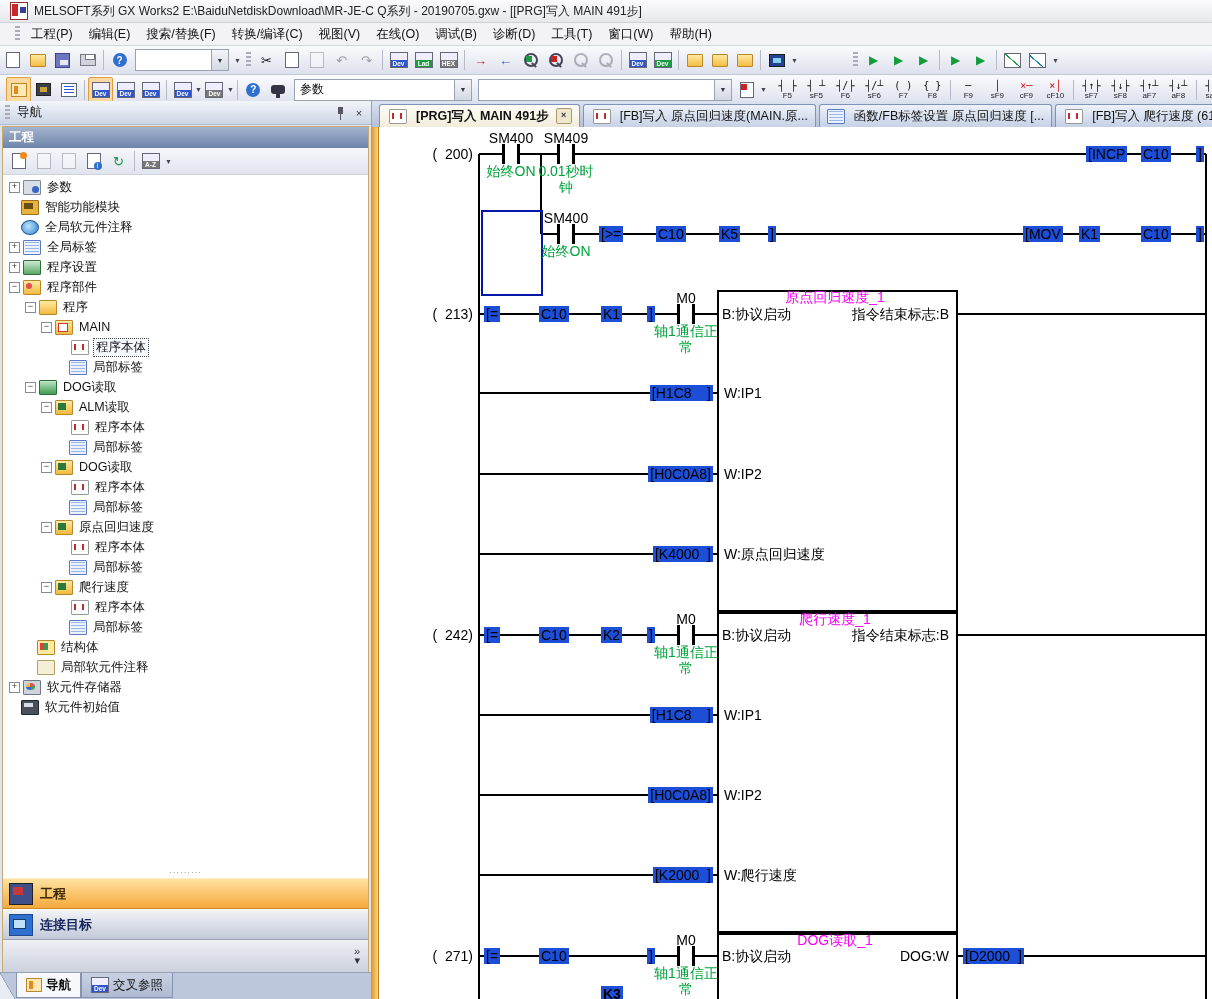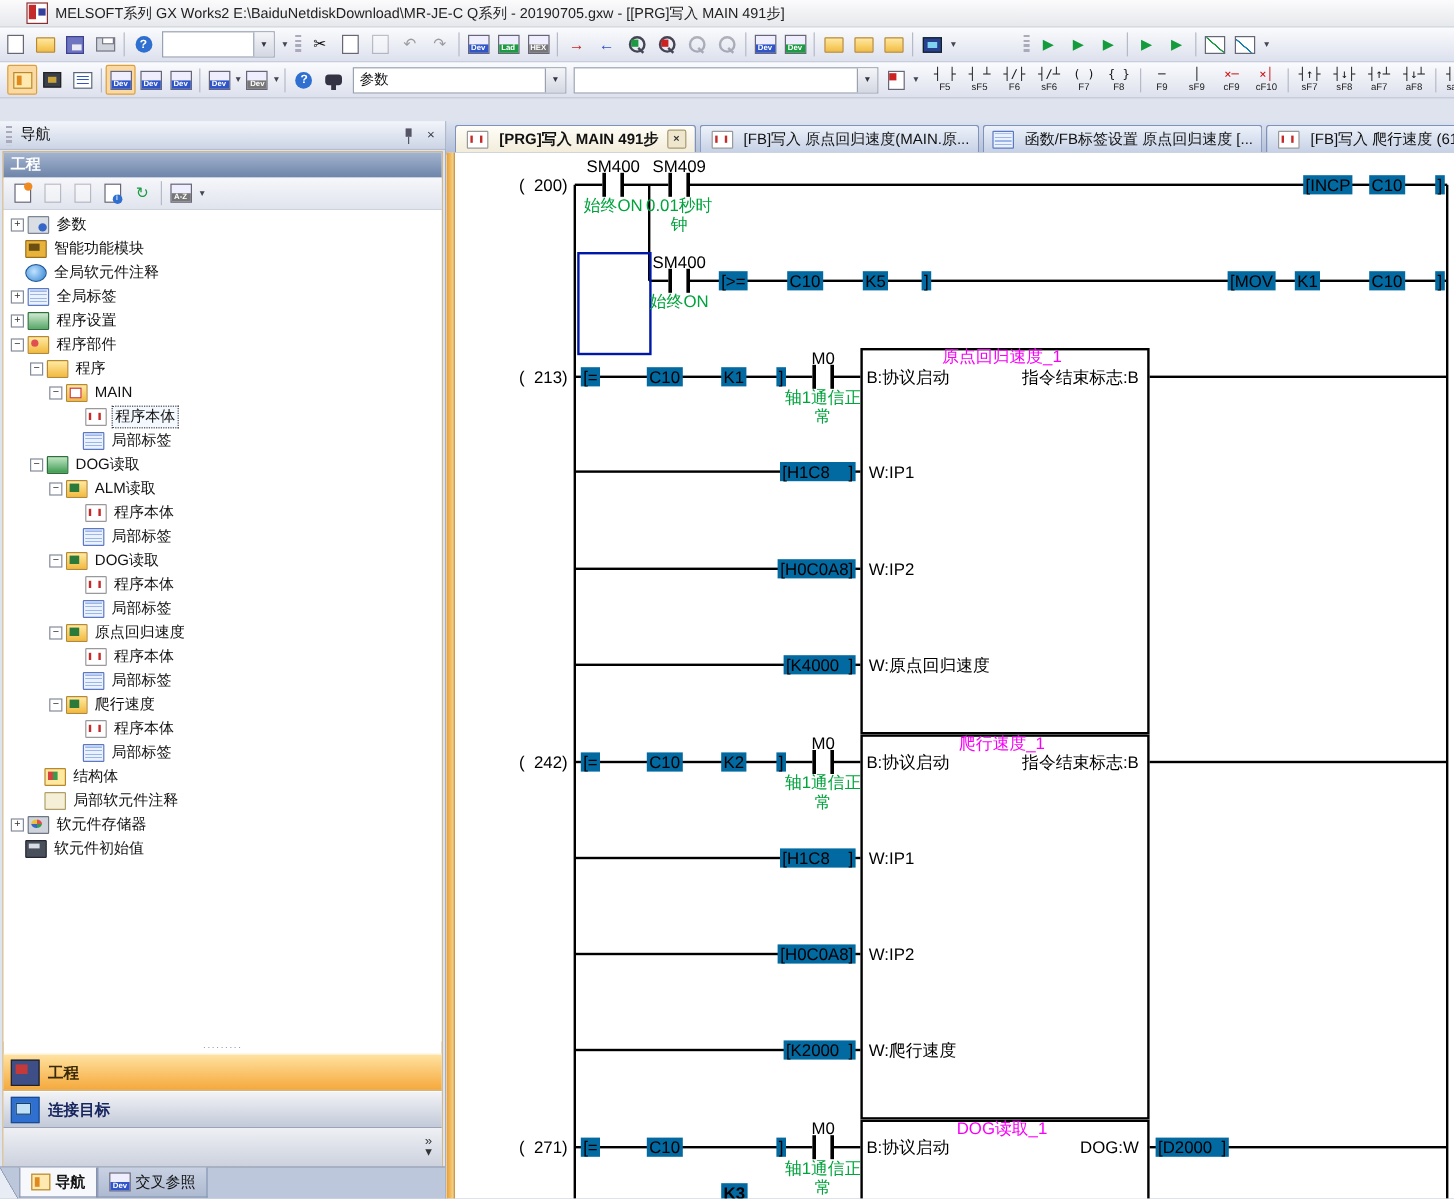--- a/index.html
+++ b/index.html
@@ -1,19 +1,19 @@
 <!DOCTYPE html>
 <html><head>
 <meta charset="utf-8">
 <style>
   html,body{margin:0;padding:0;background:#9aa4b8;font-family:"Liberation Sans","DejaVu Sans",sans-serif;}
   #win{position:relative;width:1212px;height:999px;background:#dfe3ee;overflow:hidden;font-size:12px;color:#111;}
 
   
-  .titlebar{height:22px;background:linear-gradient(#fbfbfc,#e7e8ec);display:flex;align-items:center;gap:6px;padding-left:22px;border-bottom:1px solid #cfd2da;}
+  .titlebar{height:22px;background:linear-gradient(#fbfbfc,#e7e8ec);display:flex;align-items:center;gap:6px;padding-left:10px;border-bottom:1px solid #cfd2da;}
   .titlebar .ttl{font-size:12px;color:#222;white-space:nowrap;overflow:hidden;}
   .appico{width:16px;height:16px;position:relative;background:#fff;border:1px solid #8a3030;flex:0 0 16px;}
   .appico::before{content:"";position:absolute;left:1px;top:1px;width:6px;height:12px;background:#c42a2a;}
   .appico::after{content:"";position:absolute;right:1px;top:4px;width:6px;height:6px;background:#35409a;}
   .menubar{height:22px;background:#f3f3f5;display:flex;align-items:center;padding-left:12px;border-bottom:1px solid #d4d6de;}
   .menu-item{padding:3px 8px;font-size:12.5px;color:#111;}
   .gripv{width:5px;height:16px;margin:0 3px;background:repeating-linear-gradient(#aab 0 2px,transparent 2px 4px);}
 
   
   .tbrow{display:flex;align-items:center;background:linear-gradient(#fafbfd,#dde1ed);border-bottom:1px solid #c3c8d6;}
@@ -134,30 +134,44 @@
   .lh{position:absolute;height:2px;background:#000;}
   .lv{position:absolute;width:2px;background:#000;}
   .lbox{position:absolute;border:2px solid #000;background:#fff;}
   .lsel{position:absolute;border:2px solid #0018a8;}
   .lcontact{position:absolute;width:12px;height:20px;background:#fff;border-left:3px solid #000;border-right:3px solid #000;}
   .lt{position:absolute;font-size:14px;line-height:16px;white-space:pre;color:#000;}
   .lt.c{transform:translateX(-50%);text-align:center;}
   .lt.r{text-align:right;}
   .lt.g{color:#00a33c;}
   .lt.m{color:#f800f8;}
-  .lt.bgw{background:#0369a1;padding:0 2px;}
+  .lt.bgw{background:#1d4ed8;padding:0 2px;}
 </style>
 </head>
 <body>
 
 <div id="win">
   <div class="titlebar">
     <div class="appico"></div>
     <div class="ttl">MELSOFT系列 GX Works2 E:\BaiduNetdiskDownload\MR-JE-C Q系列 - 20190705.gxw - [[PRG]写入 MAIN 491步]</div>
   </div>
+  <div class="menubar" id="menubar">
+      <div class="gripv"></div>
+      <div class="menu-item">工程(P)</div>
+      <div class="menu-item">编辑(E)</div>
+      <div class="menu-item">搜索/替换(F)</div>
+      <div class="menu-item">转换/编译(C)</div>
+      <div class="menu-item">视图(V)</div>
+      <div class="menu-item">在线(O)</div>
+      <div class="menu-item">调试(B)</div>
+      <div class="menu-item">诊断(D)</div>
+      <div class="menu-item">工具(T)</div>
+      <div class="menu-item">窗口(W)</div>
+      <div class="menu-item">帮助(H)</div>
+    </div>
   <div class="tbrow" id="tb1">
       <div class="tb-btn">
         <div class="mi mi-page"></div>
       </div>
       <div class="tb-btn">
         <div class="mi mi-folder"></div>
       </div>
       <div class="tb-btn">
         <div class="mi mi-save"></div>
       </div>

